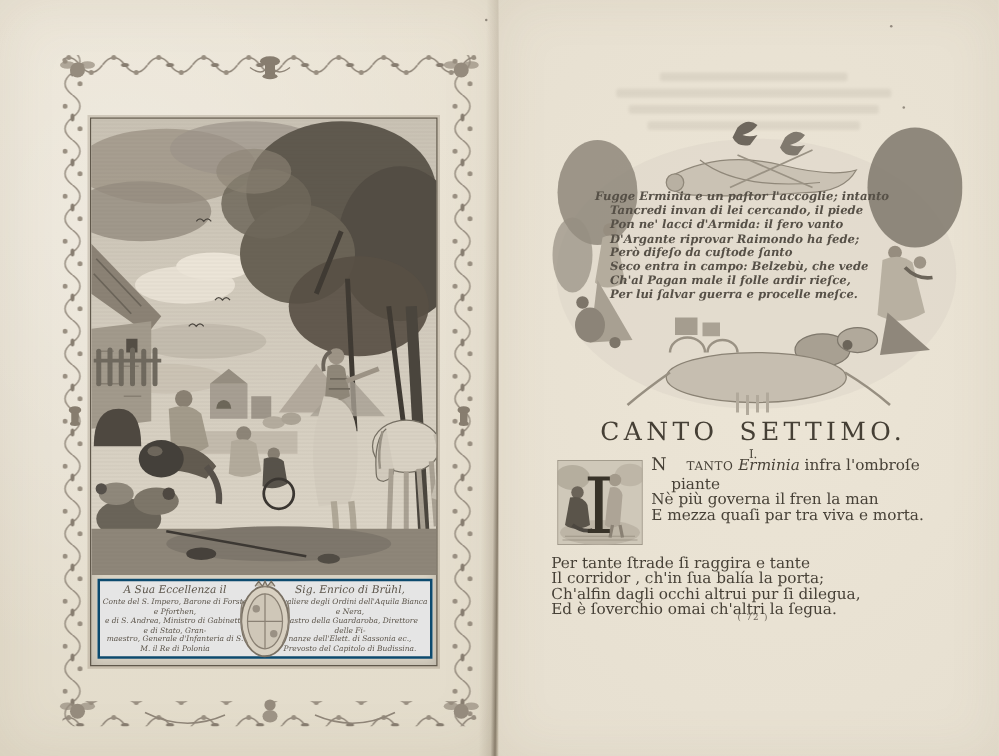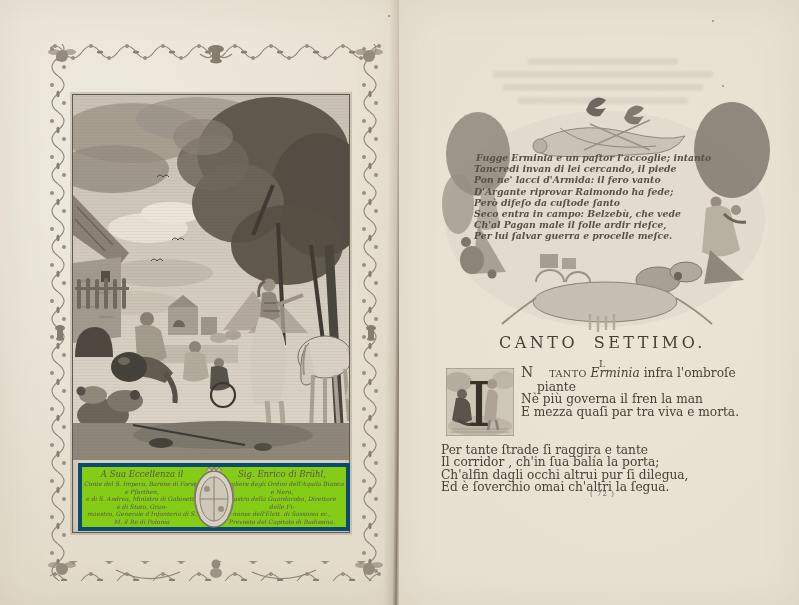--- a/index.html
+++ b/index.html
@@ -36,45 +36,45 @@
   
   .floral-border{position:absolute;left:46px;top:40px;}
   .plate{
     position:absolute;left:73px;top:95px;width:276px;height:437px;
     background:#d9d2c3;
     box-shadow:0 0 0 1px #60584b, 0 0 0 3px rgba(120,105,85,.25), inset 0 0 10px rgba(0,0,0,.15);
   }
   .scene{position:absolute;left:0;top:0;}
   .dedication{
     position:absolute;left:5px;top:368px;width:264px;height:60px;
-    border:4px solid #0c4a6e;background:#84cc16;
+    border:2px solid #0c4a6e;background:#e5e5e5;
     color:#5c554b;
   }
   .ded-col{position:absolute;top:2px;}
   .ded-col.l{left:2px;width:116px;text-align:center;}
   .ded-col.r{right:2px;width:124px;text-align:center;}
   .ded-h{font-style:italic;font-size:8.5px;line-height:11px;white-space:nowrap;}
   .ded-s{font-style:italic;font-size:6px;line-height:7.6px;}
   .arms{position:absolute;left:50%;top:-4px;transform:translateX(-50%);}
 
   
   .showthrough{position:absolute;left:478px;top:52px;width:250px;opacity:.10;filter:blur(1.1px);}
   .showthrough div{height:7px;margin:6px auto;background:#6b6254;border-radius:2px;}
   .vignette{position:absolute;left:440px;top:84px;}
   .argomento{
     position:absolute;left:462px;top:152px;width:286px;
     color:#565047;
   }
   .arg-title{font-size:7.5px;letter-spacing:3px;text-align:center;color:#55504a;margin-bottom:6px;}
   .arg-line{font-style:italic;font-size:9.3px;line-height:11.2px;white-space:nowrap;margin-left:14px;font-weight:bold;}
-  .arg-line.ind{margin-left:12px;}
+  .arg-line.ind{margin-left:26px;}
 
   .canto-title{
     position:absolute;left:430px;top:333px;width:345px;text-align:center;
-    font-size:16px;letter-spacing:3.5px;word-spacing:7px;color:#453f35;white-space:nowrap;
+    font-size:20px;letter-spacing:3.5px;word-spacing:7px;color:#453f35;white-space:nowrap;
   }
   .stanza-num{position:absolute;left:430px;top:358px;width:345px;text-align:center;
     font-size:9.5px;color:#4c463c;}
   .initial-block{position:absolute;left:446px;top:368px;}
   .poem{color:#474137;font-size:12.2px;}
   .stanza-lines{position:absolute;left:521px;top:366px;line-height:12.7px;}
   .stanza-lines div, .full-lines div{white-space:nowrap;}
   .wrap{padding-left:16px;}
   .full-lines{position:absolute;left:441px;top:444px;line-height:12.3px;}
   .cap{font-size:14px;}

